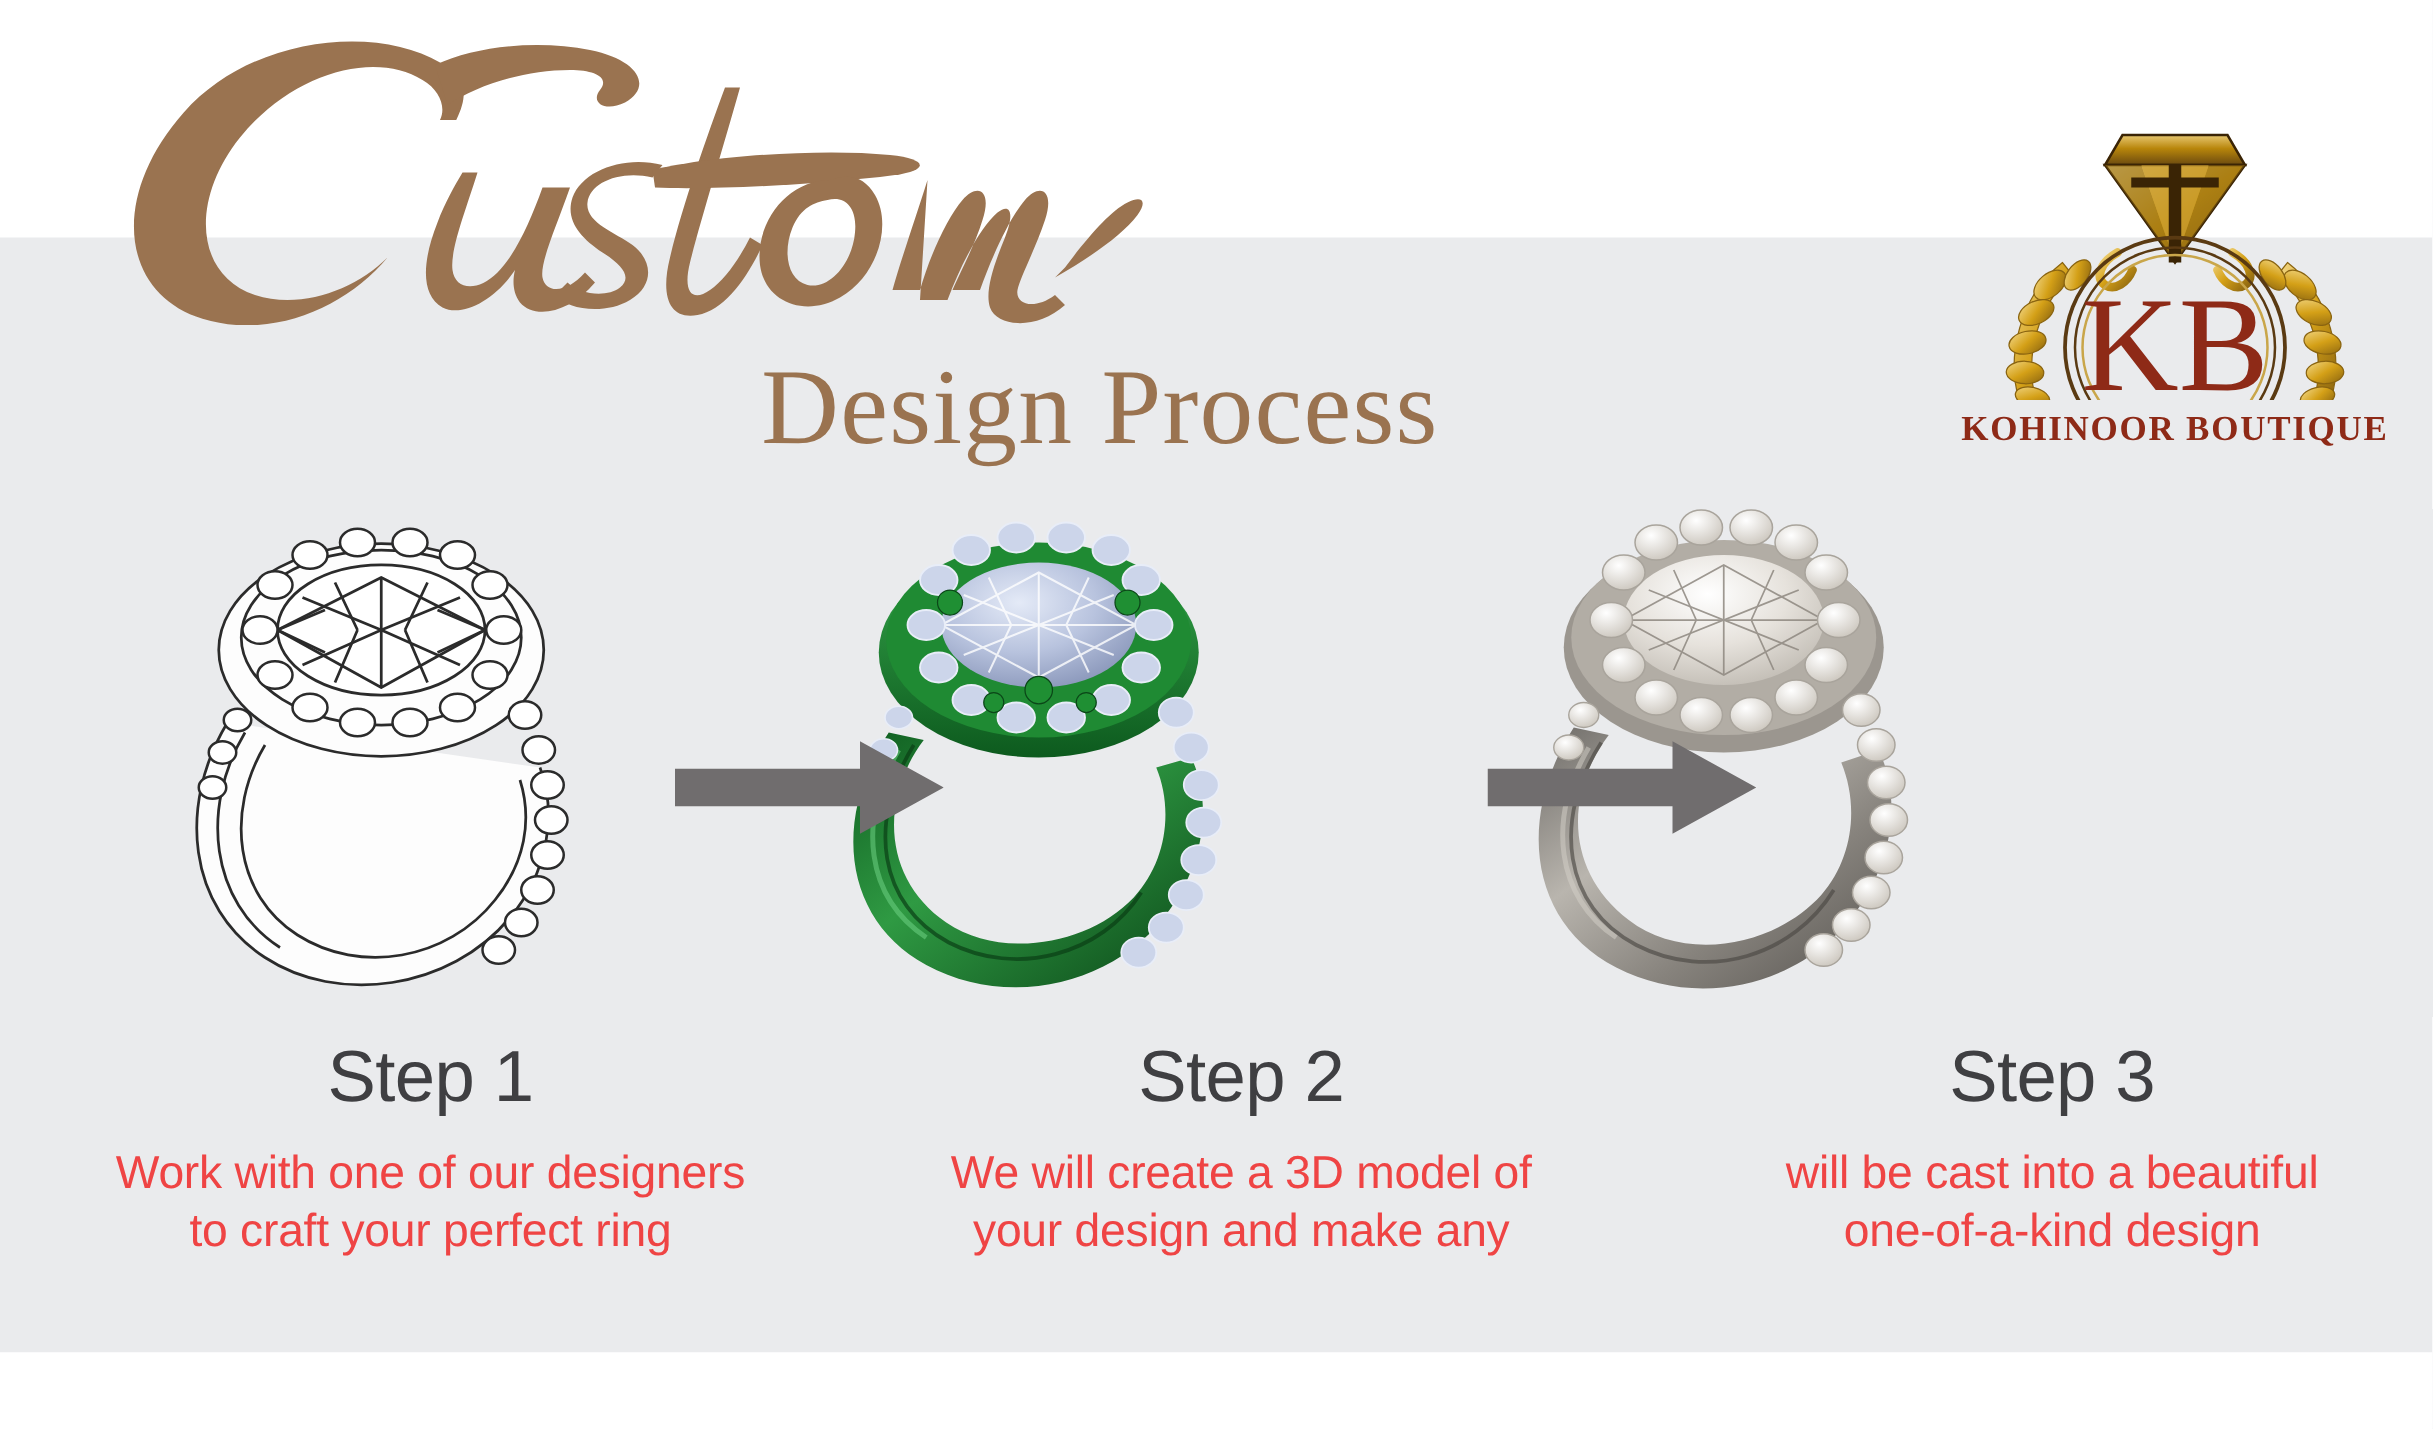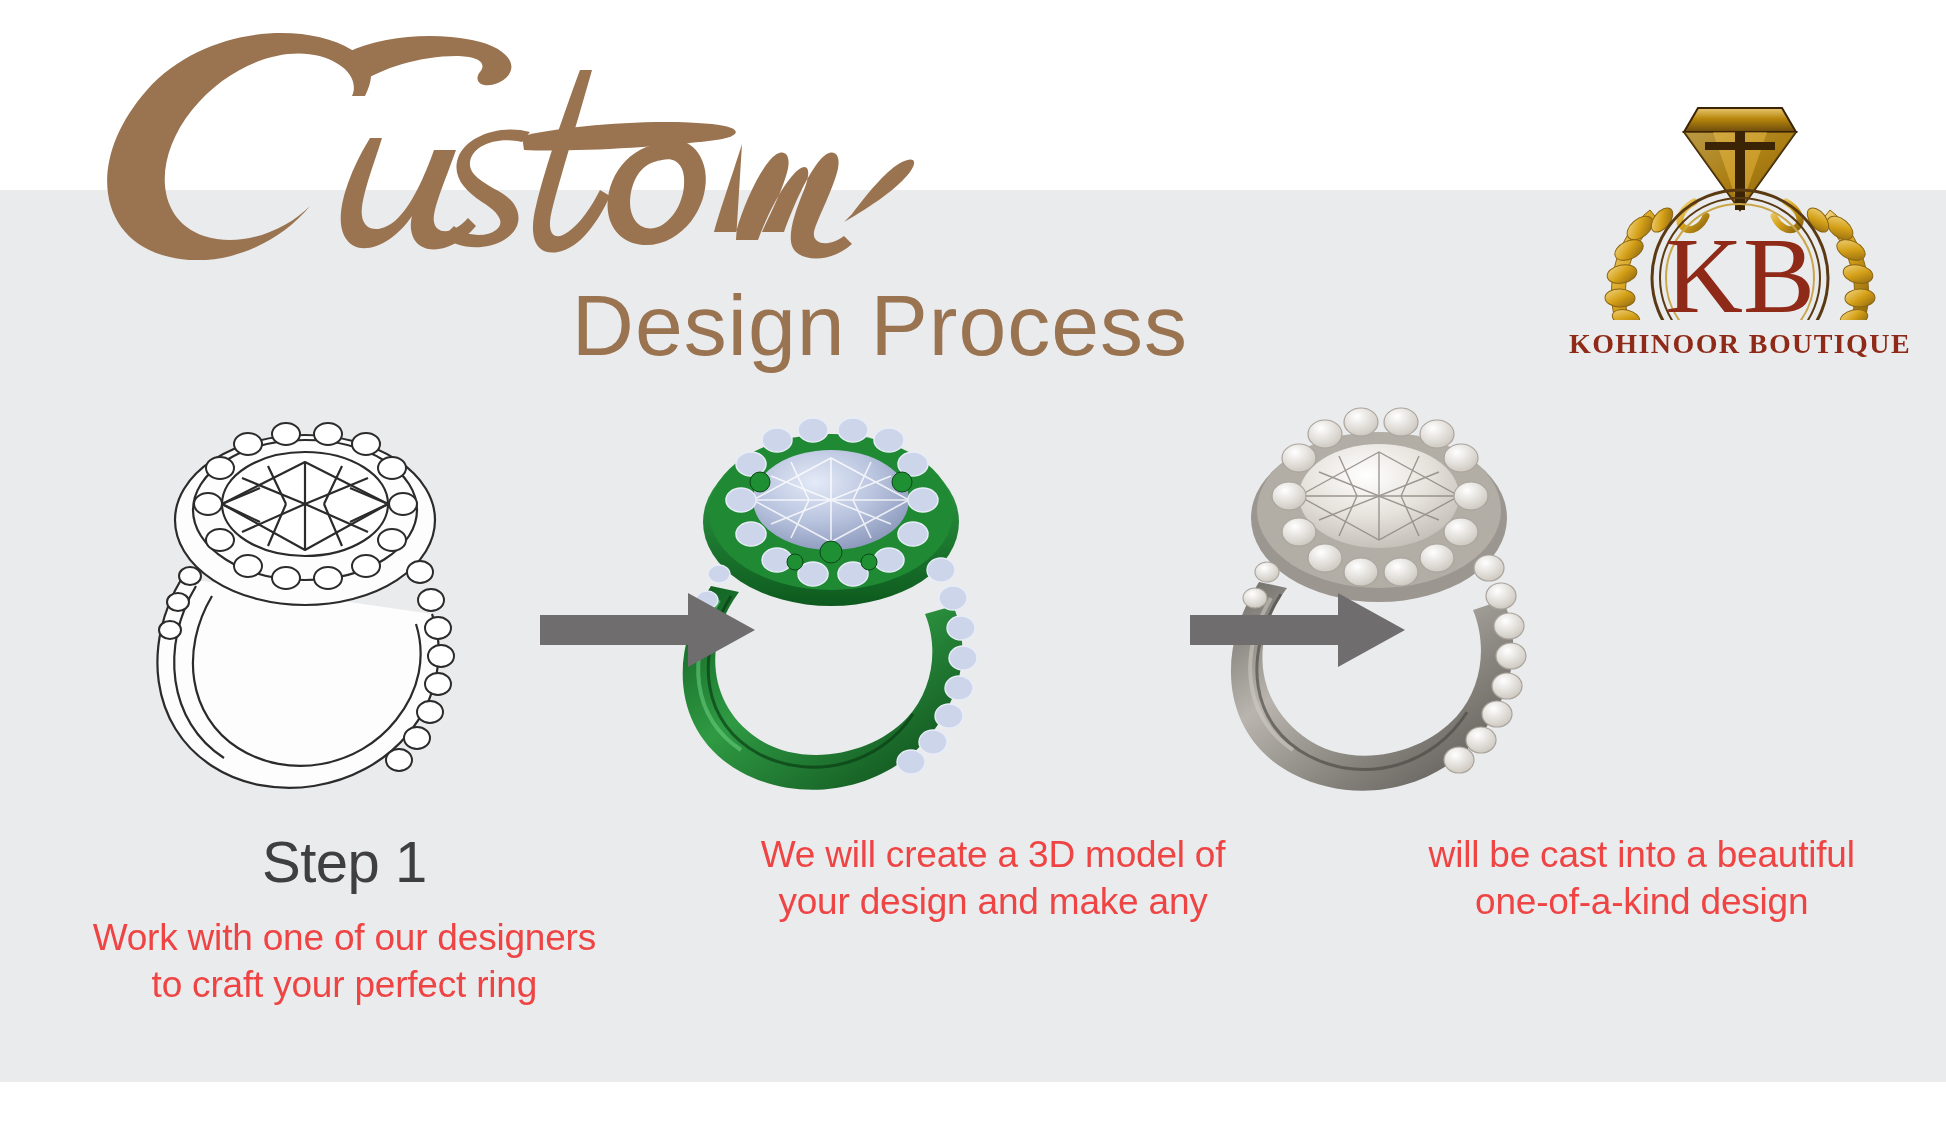--- a/index.html
+++ b/index.html
@@ -47,21 +47,21 @@
     top: 10px;
     width: 900px;
     height: 250px;
   }
   .design-process {
     position: absolute;
     left: 520px;
     top: 282px;
     width: 720px;
     text-align: center;
-    font-family: Liberation Sans, sans-serif;
+    font-family: Liberation Serif, serif;
     font-size: 86px;
     line-height: 1;
     color: #9a7350;
     letter-spacing: 1px;
     white-space: nowrap;
   }
 
   
   .logo {
     position: absolute;
@@ -501,27 +501,29 @@
 
     <div class="step">
       <div class="step-title">Step 1</div>
       <div class="step-body">
         <span>Work with one of our designers</span>
         <span>to craft your perfect ring</span>
       </div>
     </div>
 
     <div class="step">
+      <div class="step-title">Step 2</div>
       <div class="step-body">
         <span>We will create a 3D model of</span>
         <span>your design and make any</span>
       </div>
     </div>
 
     <div class="step">
+      <div class="step-title">Step 3</div>
       <div class="step-body">
         <span>will be cast into a beautiful</span>
         <span>one-of-a-kind design</span>
       </div>
     </div>
   </div>
 
 </div>
 
 </body></html>

